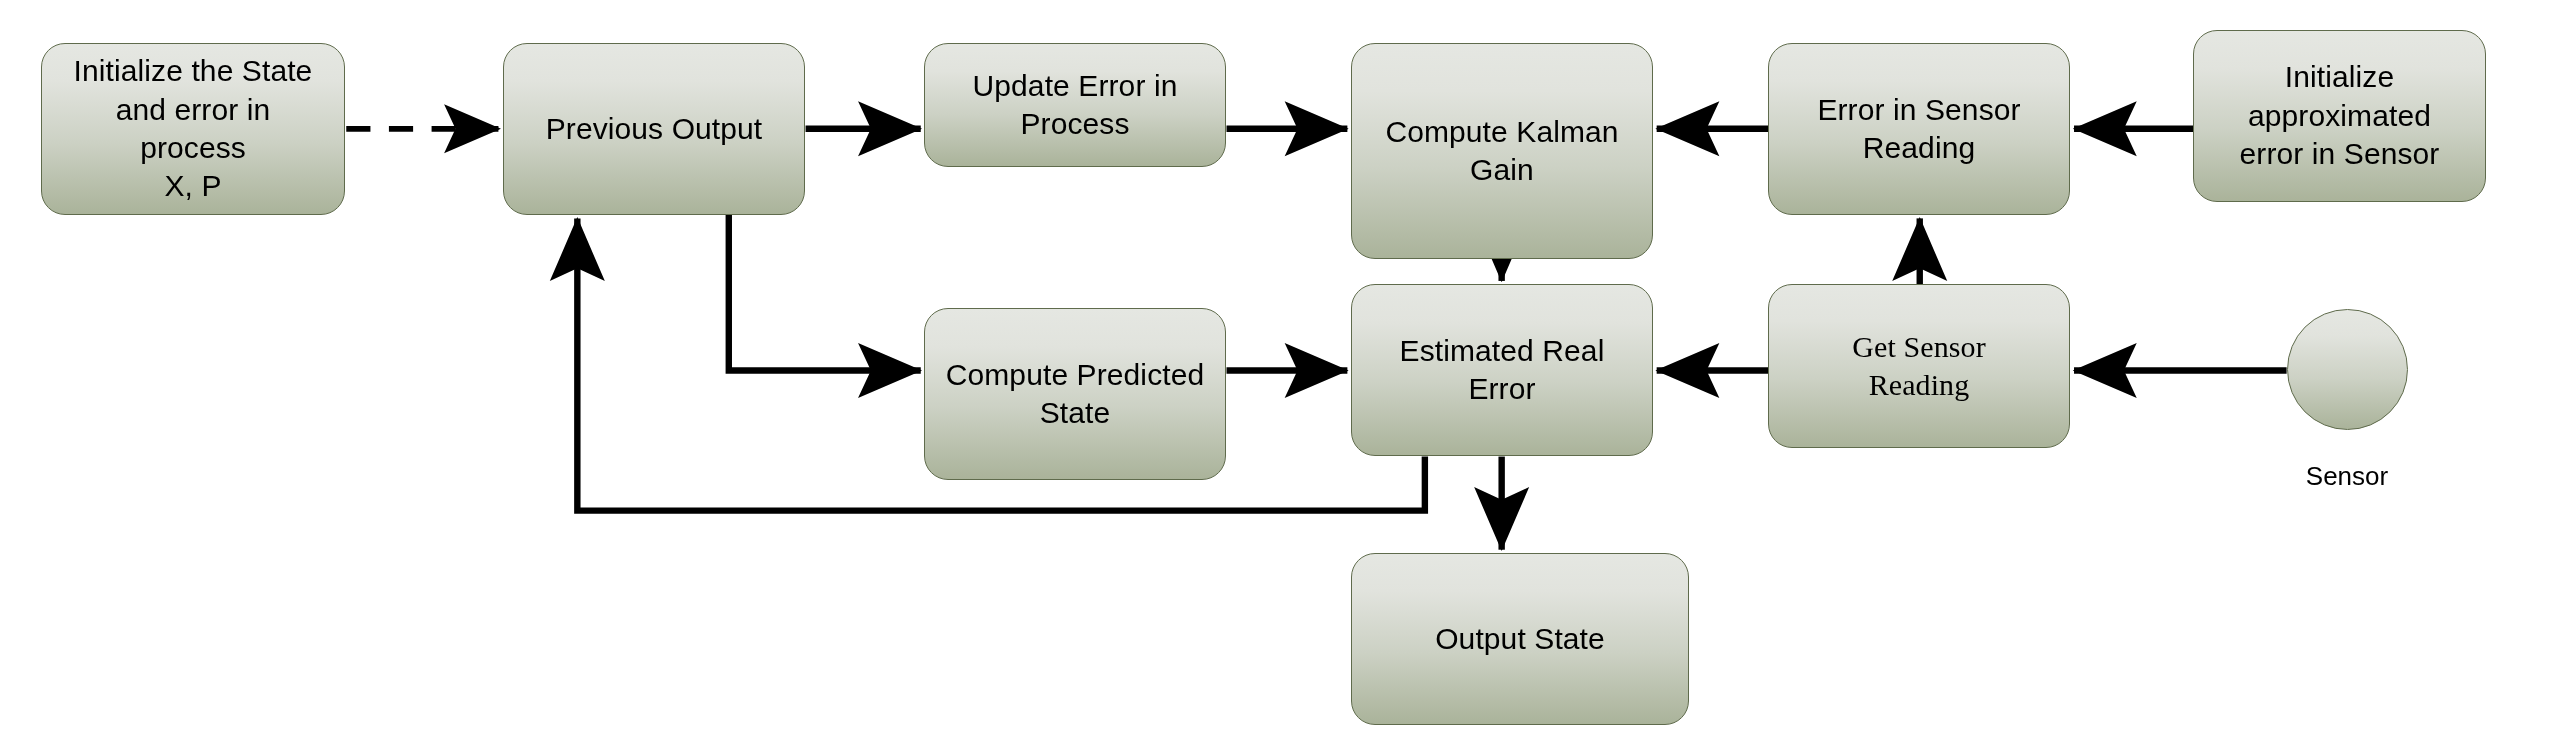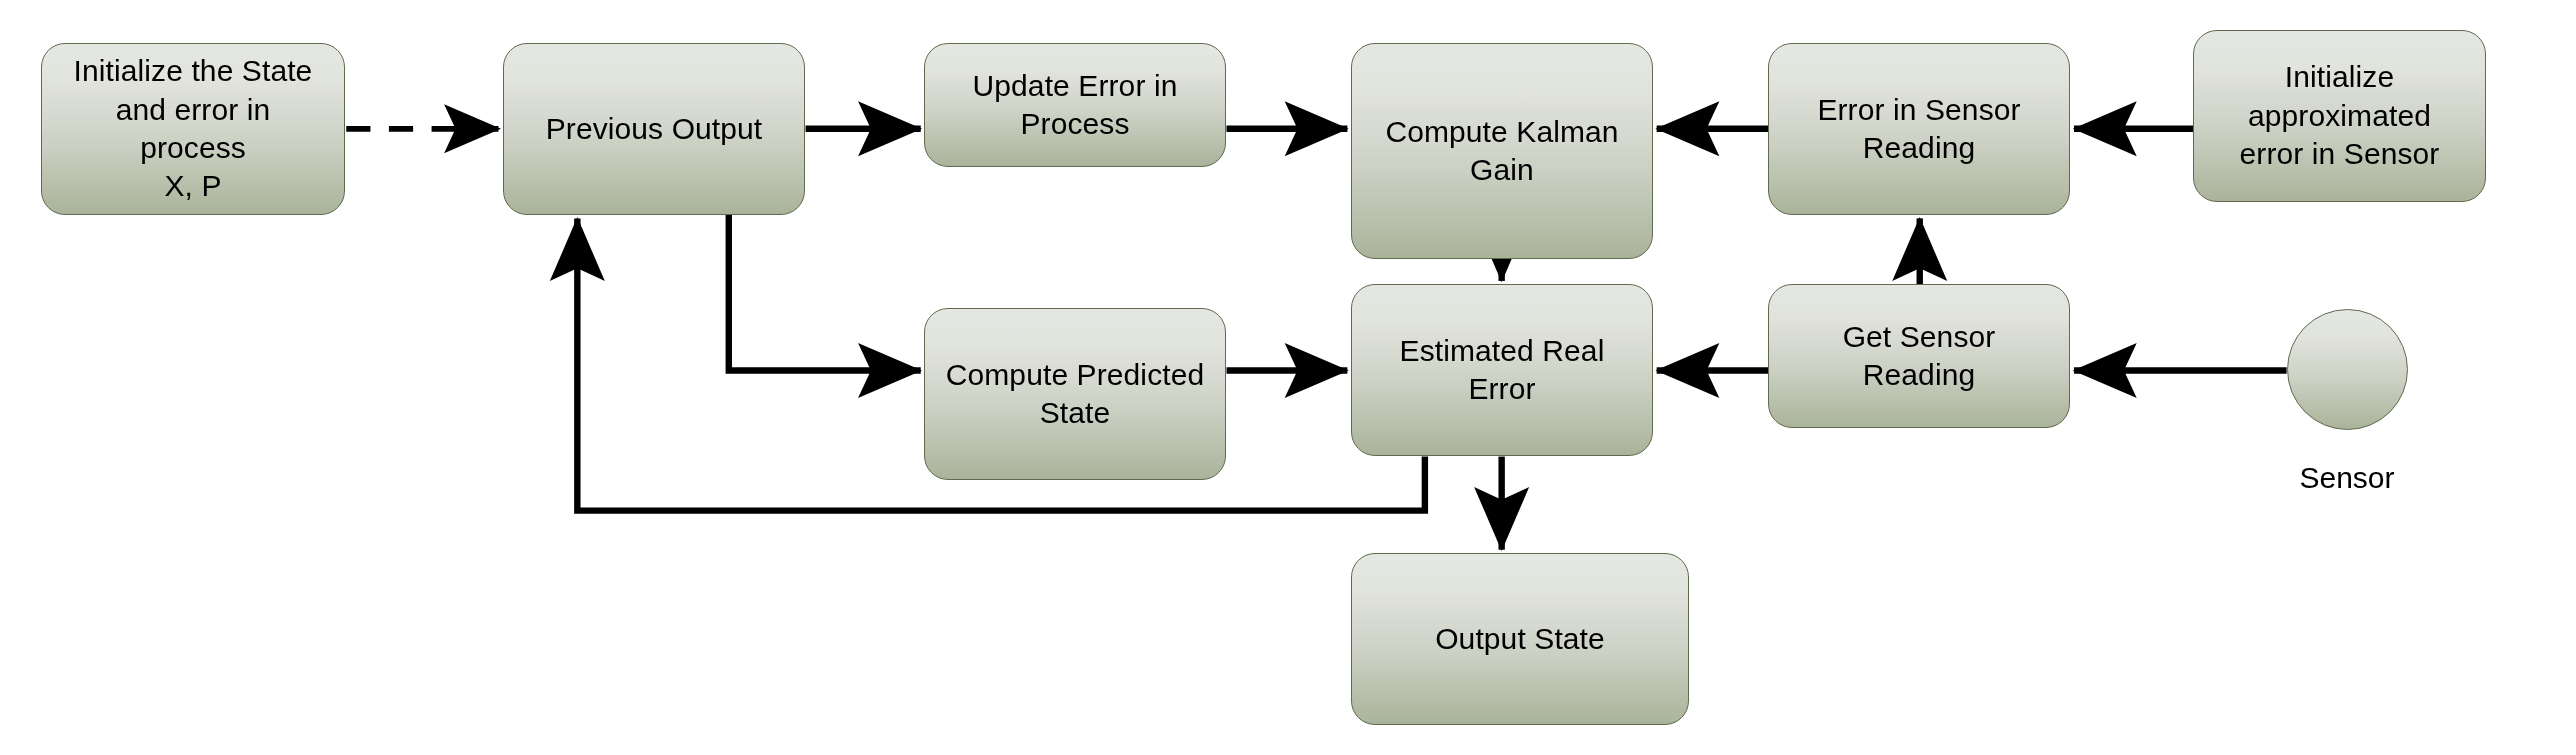--- a/index.html
+++ b/index.html
@@ -32,21 +32,21 @@
     padding: 14px 10px;
     white-space: pre-line;
   }
   .node.circle {
     border-radius: 50%;
     padding: 0;
   }
   .free-label {
     position: absolute;
     color: #000000;
-    font-size: 30px;
+    font-size: 26px;
     text-align: center;
     white-space: nowrap;
   }
   #edges {
     position: absolute;
     left: 0;
     top: 0;
     width: 2576px;
     height: 756px;
     pointer-events: none;
@@ -109,21 +109,21 @@
 
   <div class="node" style="left:2193px; top:30px; width:293px; height:172px;">Initialize approximated
 error in Sensor</div>
 
   <div class="node" style="left:924px; top:284px; width:302px; height:172px;margin-top:24px;">Compute Predicted
 State</div>
 
   <div class="node" style="left:1351px; top:284px; width:302px; height:172px;">Estimated Real
 Error</div>
 
-  <div class="node" style="left:1768px; top:284px; width:302px; height:144px;">Get Sensor
+  <div class="node" style="left:1768px; top:284px; width:302px; height:164px;font-family:Liberation Serif, serif;">Get Sensor
 Reading</div>
 
   <div class="node circle" style="left:2287px; top:309px; width:121px; height:121px;"></div>
 
   <div class="node" style="left:1351px; top:553px; width:338px; height:172px;">Output State</div>
 
   <div class="free-label" style="left:2347px; top:461px; transform:translateX(-50%);">Sensor</div>
 
 </div>
 

